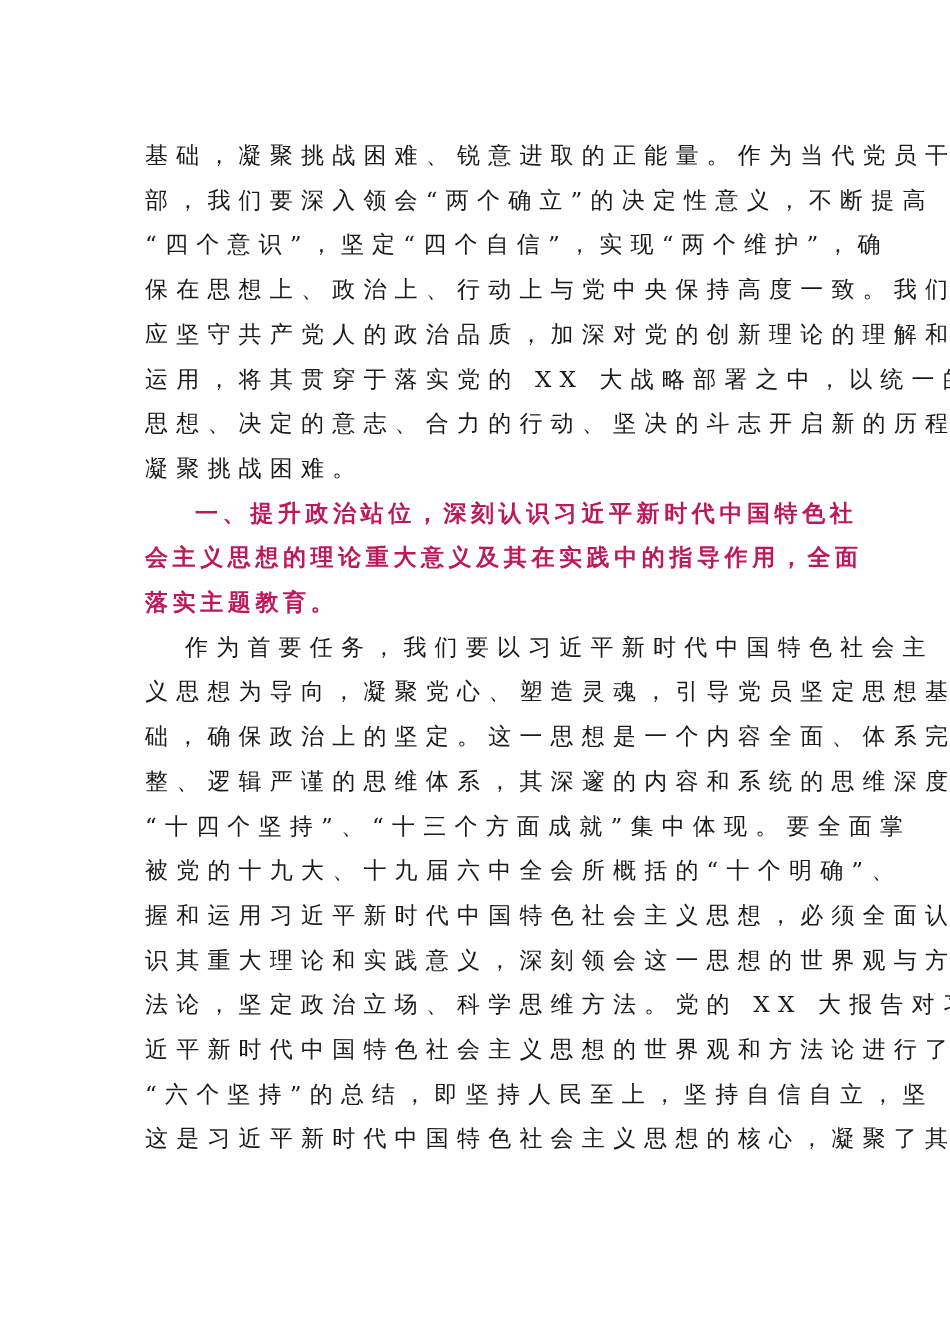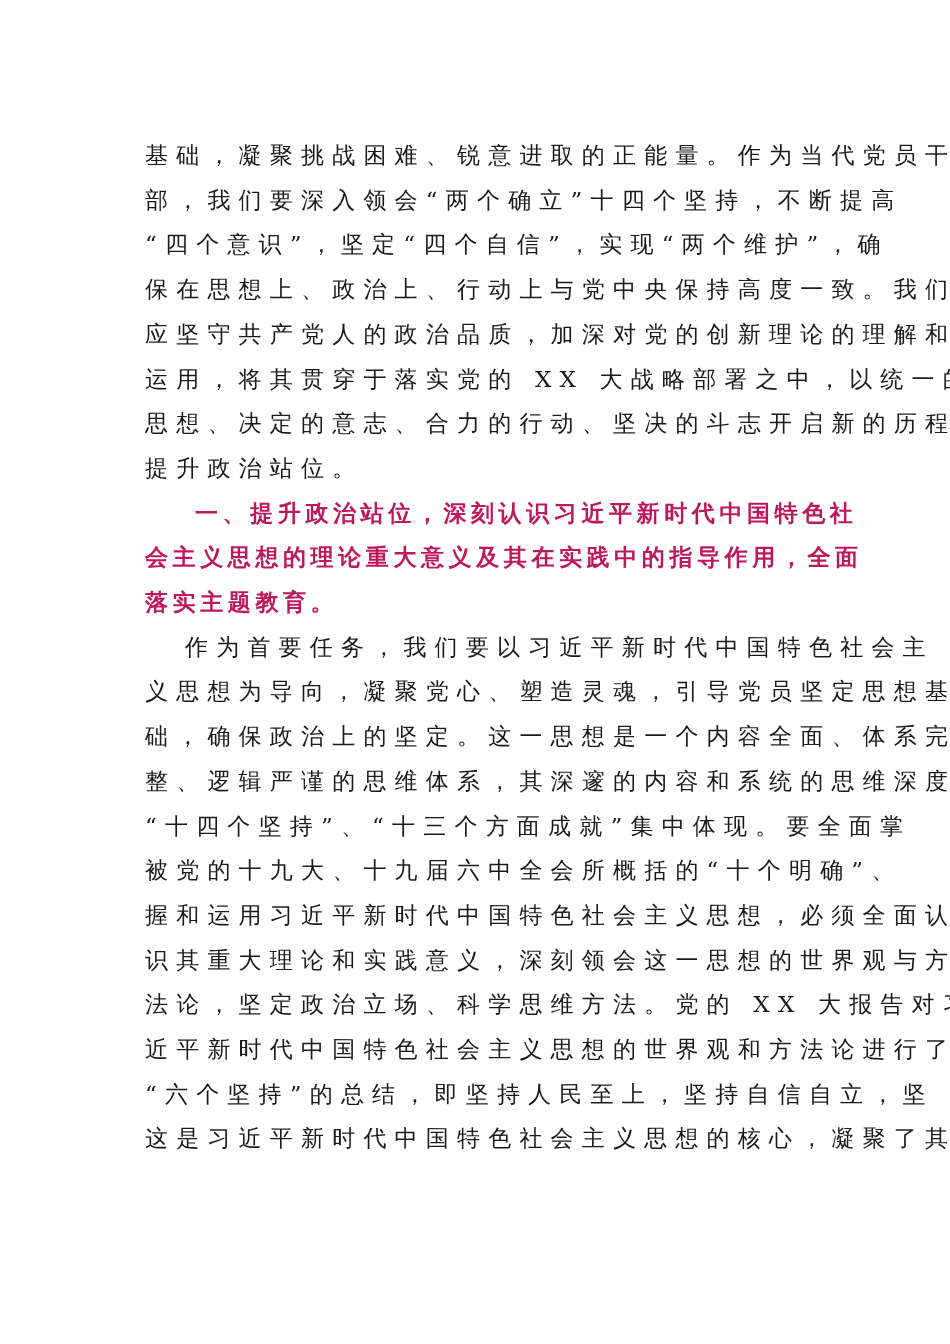--- a/index.html
+++ b/index.html
@@ -17,27 +17,27 @@
   .para { margin: 0; text-align: justify; text-align-last: left; letter-spacing: 8.2px; }
   .heading { font-family: "DejaVu Sans", "Liberation Sans", sans-serif; font-weight: bold; letter-spacing: 4.6px; color: #be185d; }
   .line { display: block; white-space: nowrap; }
 </style>
 </head>
 <body>
 
 <div class="page">
   <div class="para">
     <span class="line">基础，凝聚挑战困难、锐意进取的正能量。作为当代党员干</span>
-    <span class="line">部，我们要深入领会“两个确立”十四个坚持，不断提高</span>
+    <span class="line">部，我们要深入领会“两个确立”的决定性意义，不断提高</span>
     <span class="line">“四个意识”，坚定“四个自信”，实现“两个维护”，确</span>
     <span class="line">保在思想上、政治上、行动上与党中央保持高度一致。我们</span>
     <span class="line">应坚守共产党人的政治品质，加深对党的创新理论的理解和</span>
     <span class="line">运用，将其贯穿于落实党的 XX 大战略部署之中，以统一的</span>
     <span class="line">思想、决定的意志、合力的行动、坚决的斗志开启新的历程</span>
-    <span class="line">提升政治站位。</span>
+    <span class="line">凝聚挑战困难。</span>
   </div>
   <div class="para heading">
     <span class="line" style="padding-left:50px">一、提升政治站位，深刻认识习近平新时代中国特色社</span>
     <span class="line">会主义思想的理论重大意义及其在实践中的指导作用，全面</span>
     <span class="line">落实主题教育。</span>
   </div>
   <div class="para">
     <span class="line" style="padding-left:40px">作为首要任务，我们要以习近平新时代中国特色社会主</span>
     <span class="line">义思想为导向，凝聚党心、塑造灵魂，引导党员坚定思想基</span>
     <span class="line">础，确保政治上的坚定。这一思想是一个内容全面、体系完</span>

